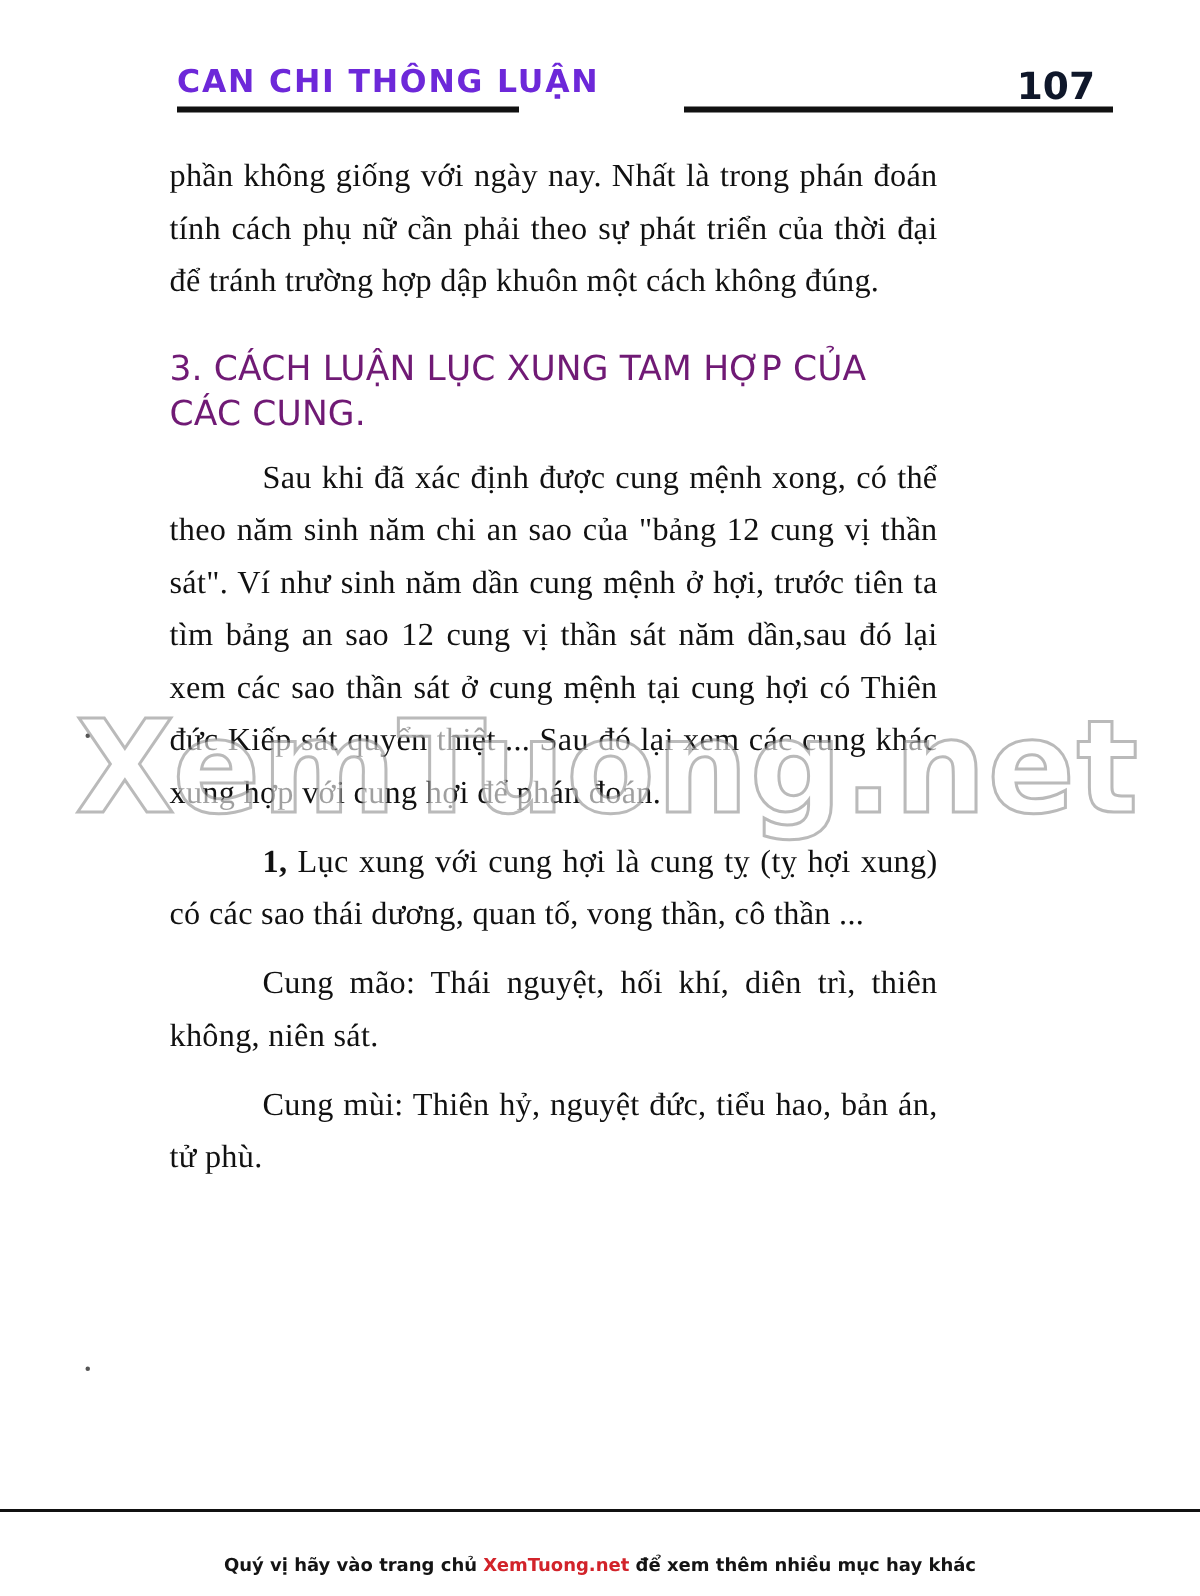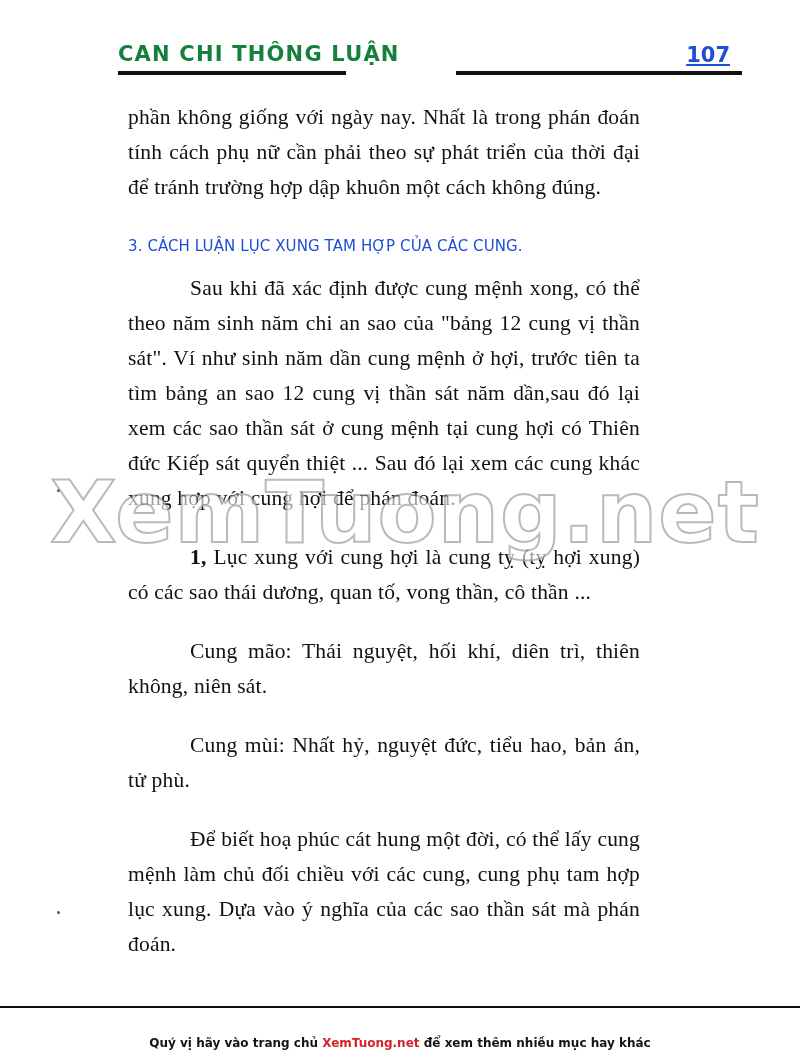--- a/index.html
+++ b/index.html
@@ -31,32 +31,31 @@
     height: 34px;
   }
   .header-title {
     position: absolute;
     left: 0;
     top: 0;
     font-family: "DejaVu Sans", sans-serif;
     font-size: 21px;
     font-weight: 600;
     letter-spacing: 1.2px;
-    color: #15803d;
+    color: #6d28d9;
     white-space: nowrap;
   }
   .header-page {
     position: absolute;
     right: 0;
     top: 1px;
     font-family: "DejaVu Sans", sans-serif;
-    font-size: 21px;
+    font-size: 25px;
     font-weight: 600;
-    color: #1d4ed8;
-    text-decoration: underline;
+    color: #0f172a;
   }
   .header-rule-left {
     position: absolute;
     left: 0;
     top: 29px;
     width: 228px;
     height: 4px;
     background: #111111;
   }
   .header-rule-right {
@@ -64,45 +63,45 @@
     left: 338px;
     top: 29px;
     width: 286px;
     height: 4px;
     background: #111111;
   }
 
   
   .content {
     position: absolute;
-    left: 128px;
+    left: 113px;
     top: 100px;
     width: 512px;
   }
   p.para {
     margin: 0 0 6px 0;
     font-size: 21.5px;
     line-height: 35px;
     text-align: justify;
     text-justify: inter-word;
     letter-spacing: 0.2px;
   }
   p.para.indent {
     text-indent: 62px;
   }
   p.para.gap {
-    margin-top: 24px;
+    margin-top: 11px;
   }
   .heading {
     margin: 26px 0 10px 0;
     font-family: "DejaVu Sans", sans-serif;
-    font-size: 15px;
+    font-size: 23px;
     line-height: 30px;
     letter-spacing: 0.1px;
-    color: #1d4ed8;
+    color: #701a75;
   }
   .bold-lead {
     font-weight: 700;
   }
 
   
   .watermark {
     position: absolute;
     left: 40px;
     top: 462px;
@@ -171,23 +170,22 @@
 
     <div class="heading">3. CÁCH  LUẬN LỤC XUNG TAM HỢP CỦA CÁC CUNG.</div>
 
     <p class="para indent">Sau khi đã xác định được cung mệnh xong, có thể theo năm sinh năm chi an sao của "bảng 12 cung vị thần sát". Ví như sinh năm dần cung mệnh ở hợi, trước tiên ta tìm bảng an sao 12 cung vị thần sát năm dần,sau đó lại xem các sao thần sát ở cung mệnh tại cung hợi có Thiên đức Kiếp sát quyển thiệt ... Sau đó lại xem các cung khác xung hợp với cung hợi để phán đoán.</p>
 
     <p class="para indent gap"><span class="bold-lead">1,</span><span> Lục xung với cung hợi là cung tỵ (tỵ hợi xung) có các sao thái dương, quan tố, vong thần, cô thần ...</span></p>
 
 
     <p class="para indent gap">Cung mão: Thái nguyệt, hối khí, diên trì, thiên không, niên sát.</p>
 
-    <p class="para indent gap">Cung mùi: Nhất hỷ, nguyệt đức, tiểu hao, bản án, tử phù.</p>
+    <p class="para indent gap">Cung mùi: Thiên hỷ, nguyệt đức, tiểu hao, bản án, tử phù.</p>
 
-    <p class="para indent gap">Để biết hoạ phúc cát hung một đời, có thể lấy cung mệnh làm chủ đối chiều với các cung, cung phụ tam hợp lục xung. Dựa vào ý nghĩa của các sao thần sát mà phán đoán.</p>
   </div>
 
   <div class="dot-mark" style="left:57px; top:489px;"></div>
   <div class="dot-mark" style="left:57px; top:911px;"></div>
 
   <div class="watermark">XemTuong.net</div>
 
   <div class="footer-rule"></div>
   <div class="footer"><span>Quý vị hãy vào trang chủ </span><span class="brand" style="color: rgb(210, 35, 42);">XemTuong.net</span><span> để xem thêm nhiều mục hay khác</span></div>
 

